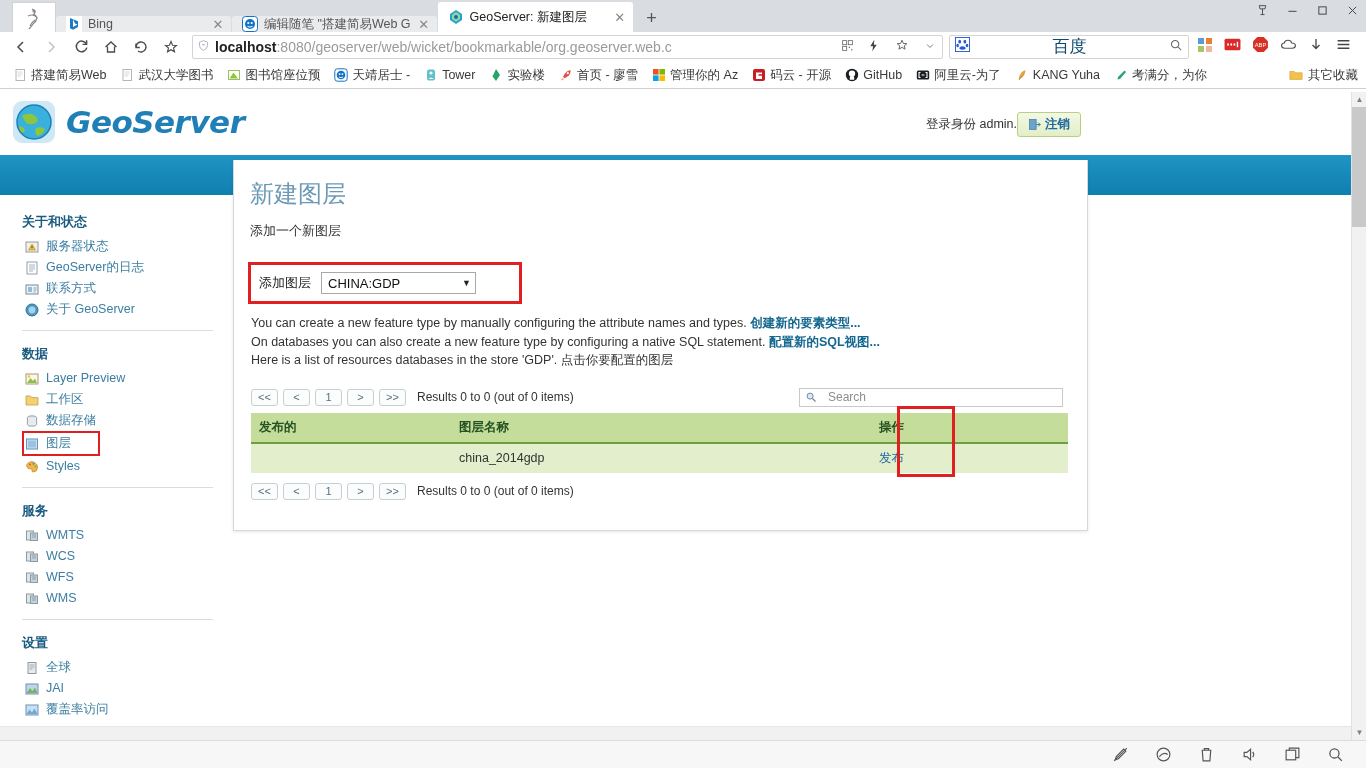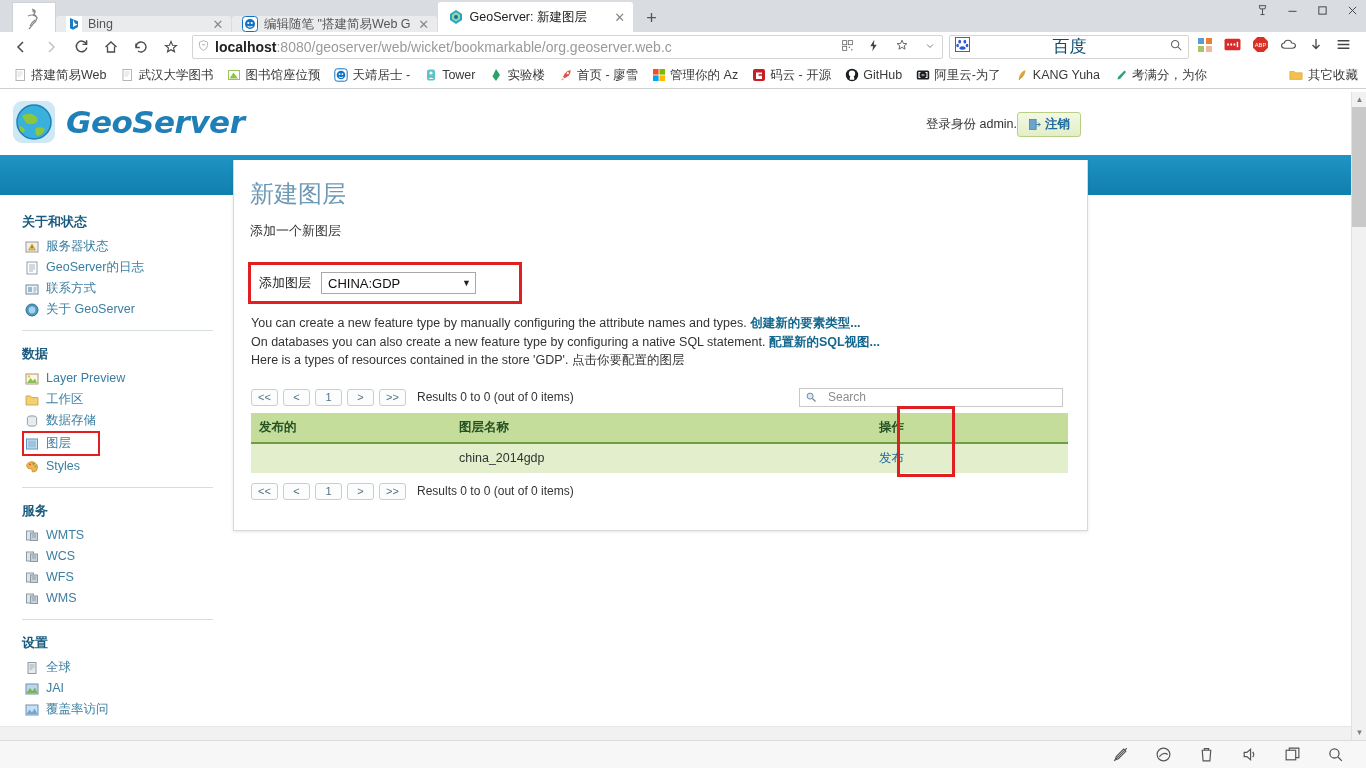--- a/index.html
+++ b/index.html
@@ -676,21 +676,21 @@
         </div>
 
         <div class="info-lines">
           <div class="info-line">
             <span>You can create a new feature type by manually configuring the attribute names and types. </span><a href="#" class="cn-link">创建新的要素类型...</a>
           </div>
           <div class="info-line">
             <span>On databases you can also create a new feature type by configuring a native SQL statement. </span><a href="#" class="cn-link">配置新的SQL视图...</a>
           </div>
           <div class="info-line">
-            <span>Here is a types of resources contained in the store 'GDP'. </span><span>点击你要配置的图层</span>
+            <span>Here is a list of resources databases in the store 'GDP'. </span><span>点击你要配置的图层</span>
           </div>
         </div>
 
         
         <div class="pager">
           <span class="pg-btn">&lt;&lt;</span>
           <span class="pg-btn">&lt;</span>
           <span class="pg-btn">1</span>
           <span class="pg-btn">&gt;</span>
           <span class="pg-btn">&gt;&gt;</span>

